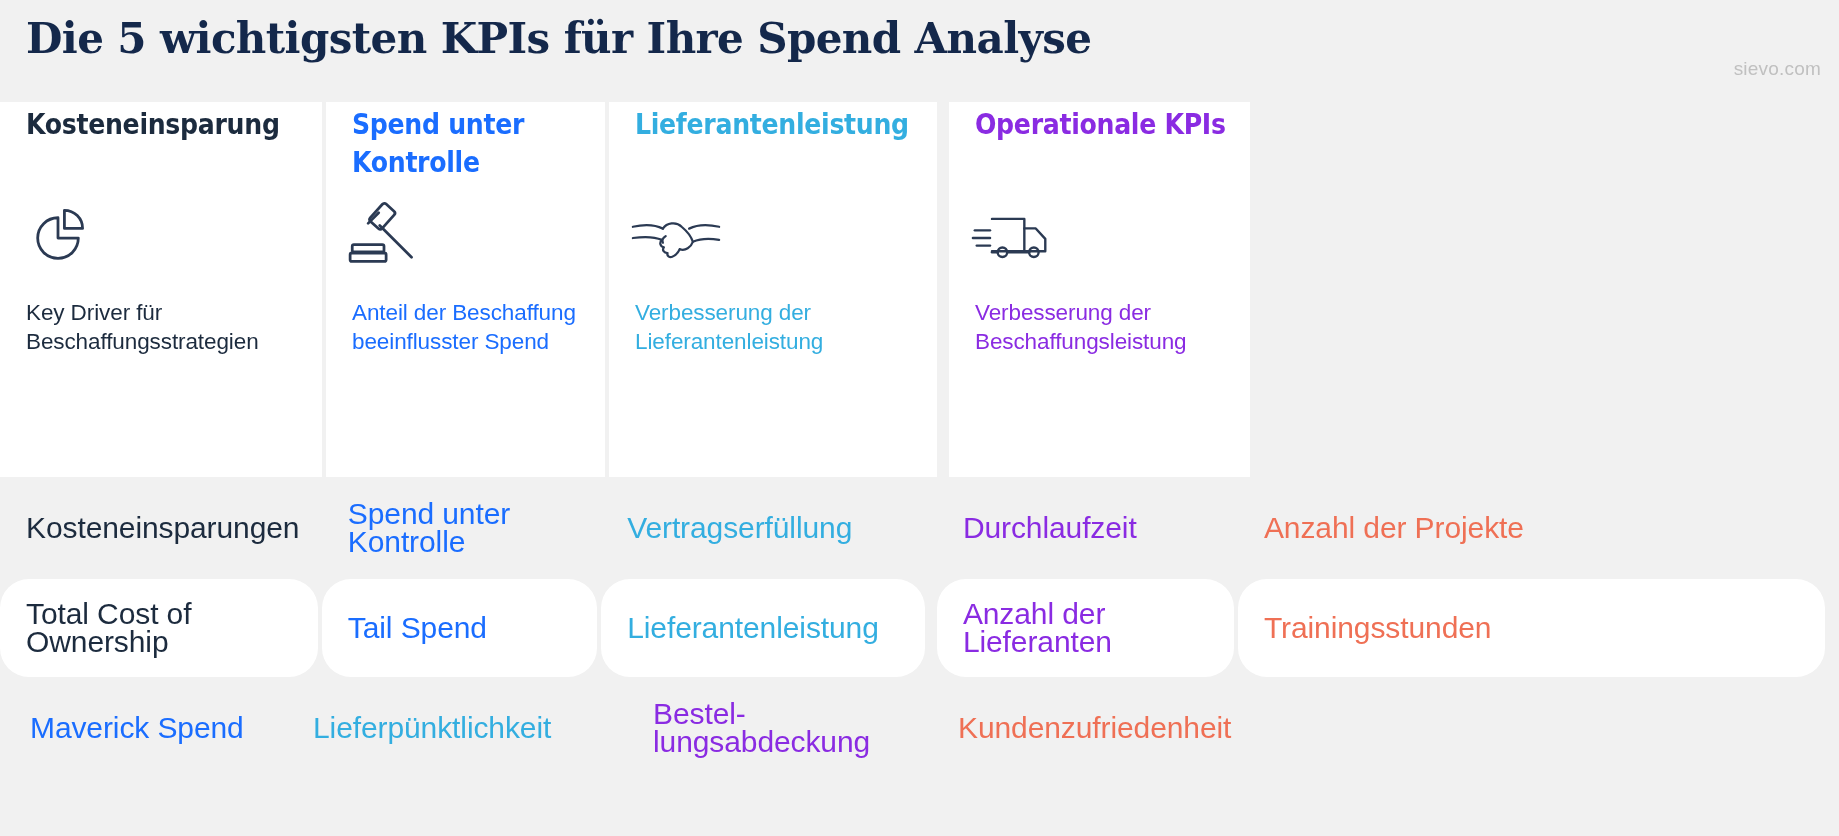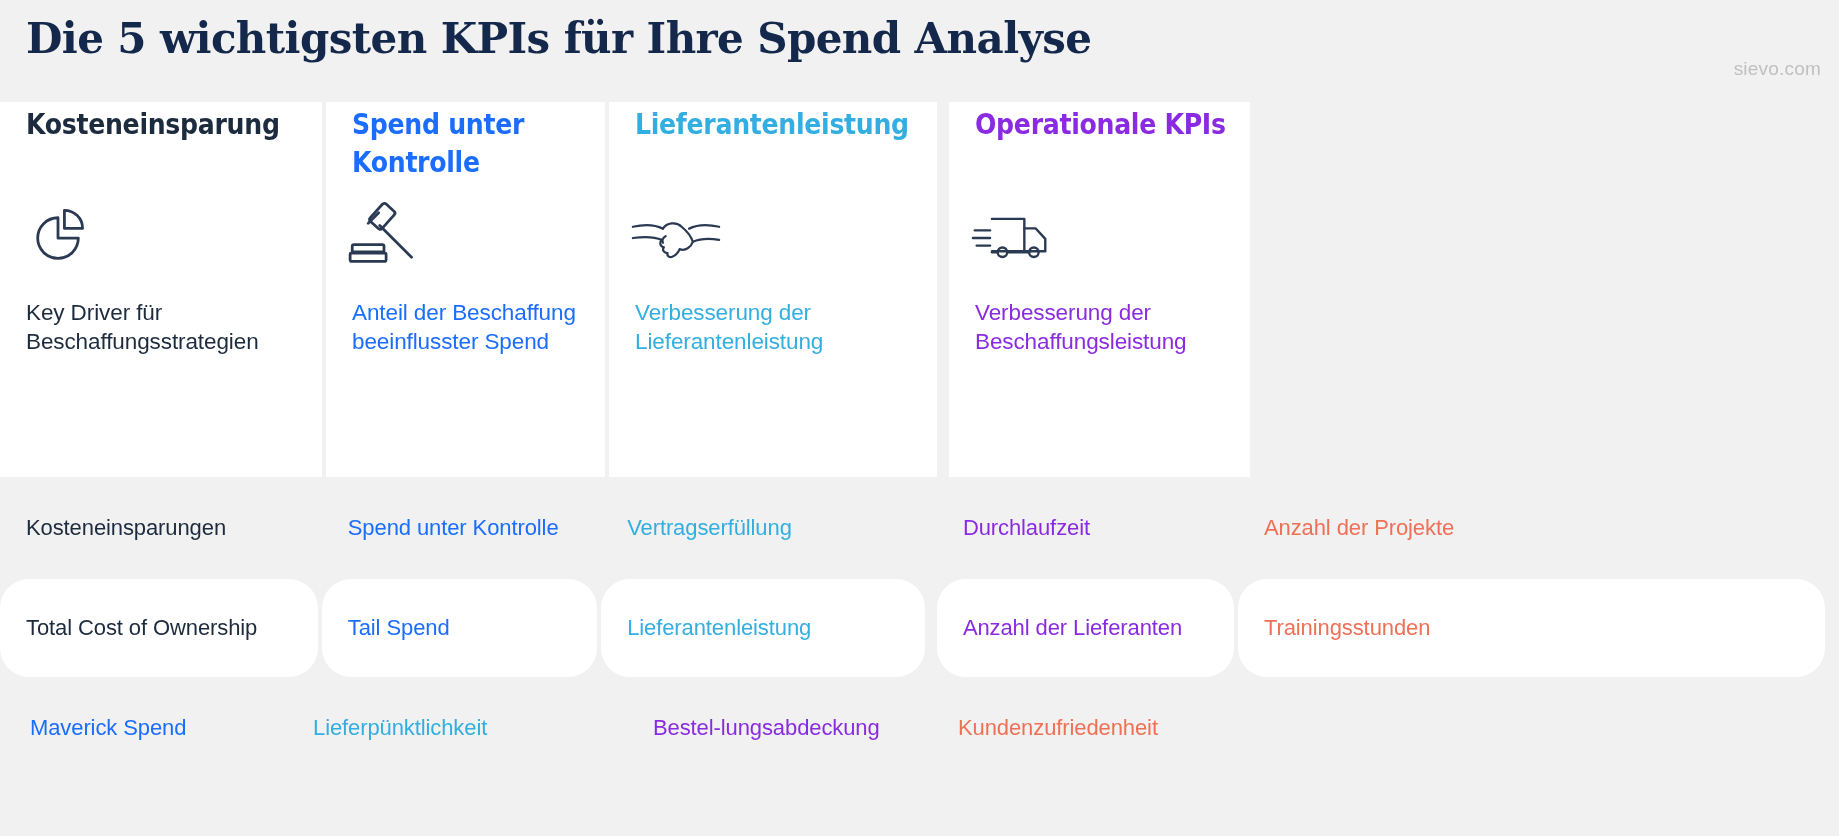--- a/index.html
+++ b/index.html
@@ -103,21 +103,21 @@
   .data-row .cell { height: 98px; }
   .data-row.banded .cell { background: #f1f1f1; }
   .data-row.plain  .cell { background: #ffffff; border-radius: 29px; }
   .cell-val {
     position: absolute;
     left: 26px; top: 0;
     height: 98px;
     width: calc(100% - 40px);
     display: flex;
     align-items: center;
-    font-size: 22px;
+    font-size: 30px;
     line-height: 28px;
     letter-spacing: -0.1px;
   }
   .vspacer { height: 2px; background: #f1f1f1; width: 1839px; }
 </style>
 </head>
 <body>
 
 <div id="page">
 

